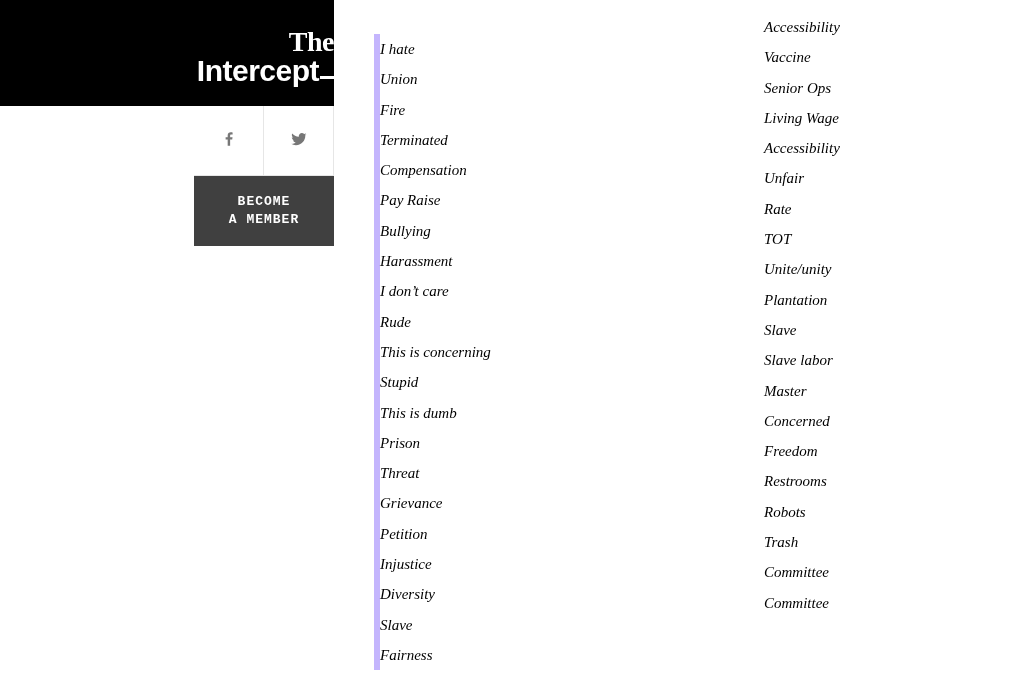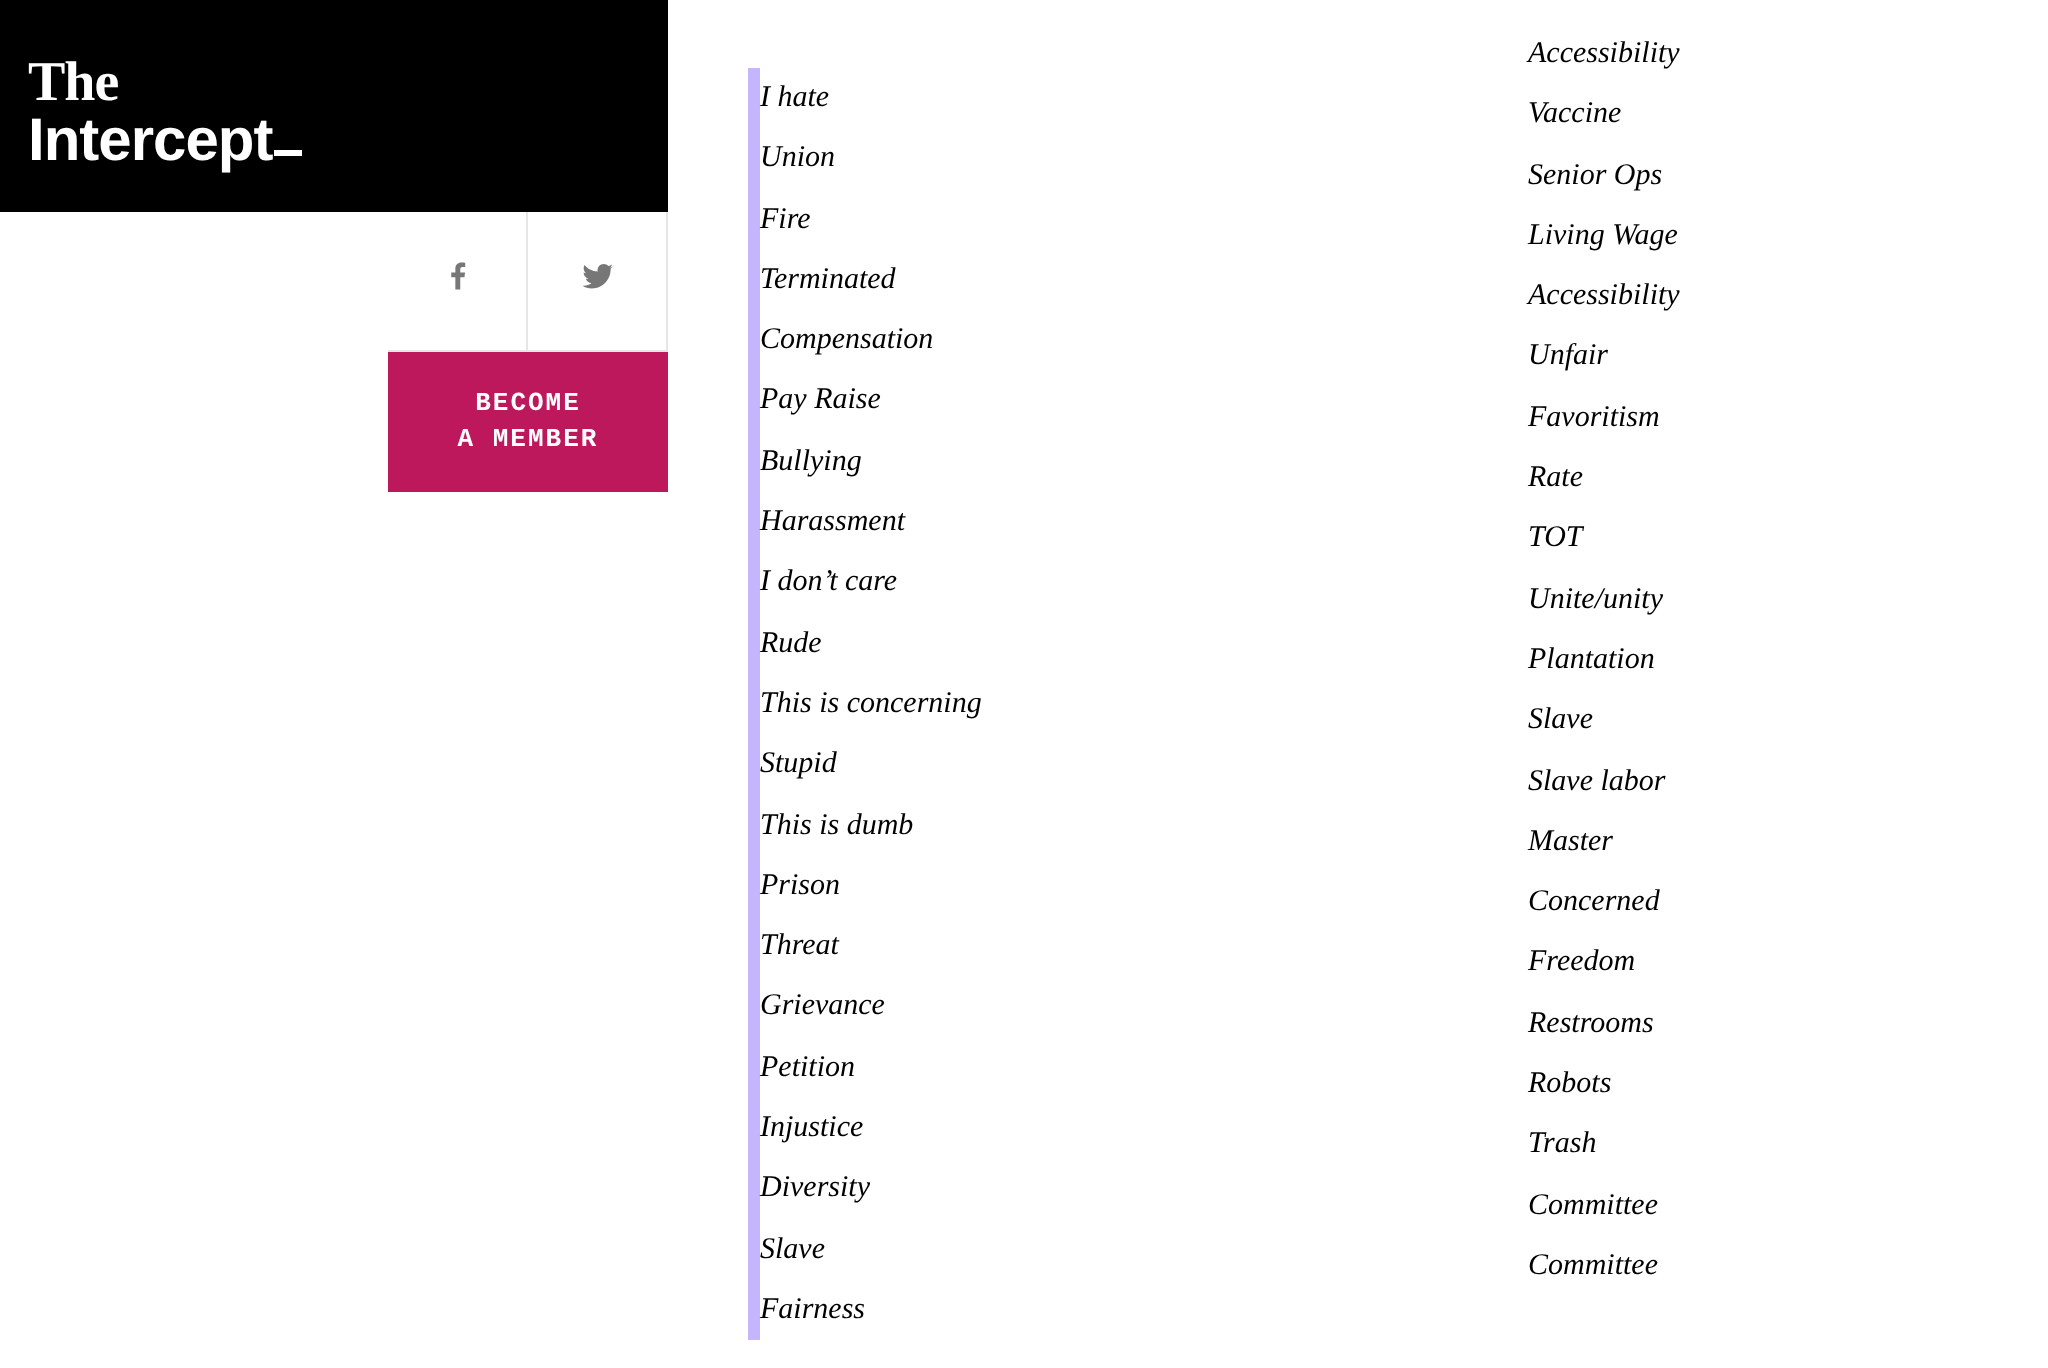--- a/index.html
+++ b/index.html
@@ -5,20 +5,21 @@
   * { box-sizing: border-box; margin: 0; padding: 0; }
   html, body { width: 1024px; height: 684px; background: #fff; font-family: Georgia, 'Times New Roman', serif; overflow: hidden; }
 
   .logo-box {
     position: absolute;
     top: 0; left: 0;
     width: 334px; height: 106px;
     background: #000;
     color: #fff;
     padding: 28px 0 0 14px;
+    text-align: right;
   }
   .logo-line1 {
     font-family: Georgia, serif;
     font-weight: bold;
     font-size: 28px;
     line-height: 1.0;
     letter-spacing: -0.5px;
   }
   .logo-line2 {
     font-family: Liberation Sans, sans-serif;
@@ -42,21 +43,21 @@
     display: flex; align-items: center; justify-content: center;
     color: #999;
     cursor: pointer;
   }
   .share-cell svg { width: 18px; height: 18px; fill: #777; }
 
   .member-btn {
     position: absolute;
     top: 176px; left: 194px;
     width: 140px; height: 70px;
-    background: #be185d;
+    background: #404040;
     color: #fff;
     display: flex; flex-direction: column;
     align-items: center; justify-content: center;
     font-family: "Courier New", monospace;
     font-weight: bold;
     font-size: 13px;
     letter-spacing: 1px;
     line-height: 1.35;
     cursor: pointer;
     text-align: left;
@@ -142,21 +143,20 @@
       <div class="item">Slave</div>
       <div class="item">Fairness</div>
     </div>
   <div class="col col-right" id="col-right">
       <div class="item">Accessibility</div>
       <div class="item">Vaccine</div>
       <div class="item">Senior Ops</div>
       <div class="item">Living Wage</div>
       <div class="item">Accessibility</div>
       <div class="item">Unfair</div>
-      <div class="item">Favoritism</div>
       <div class="item">Rate</div>
       <div class="item">TOT</div>
       <div class="item">Unite/unity</div>
       <div class="item">Plantation</div>
       <div class="item">Slave</div>
       <div class="item">Slave labor</div>
       <div class="item">Master</div>
       <div class="item">Concerned</div>
       <div class="item">Freedom</div>
       <div class="item">Restrooms</div>

